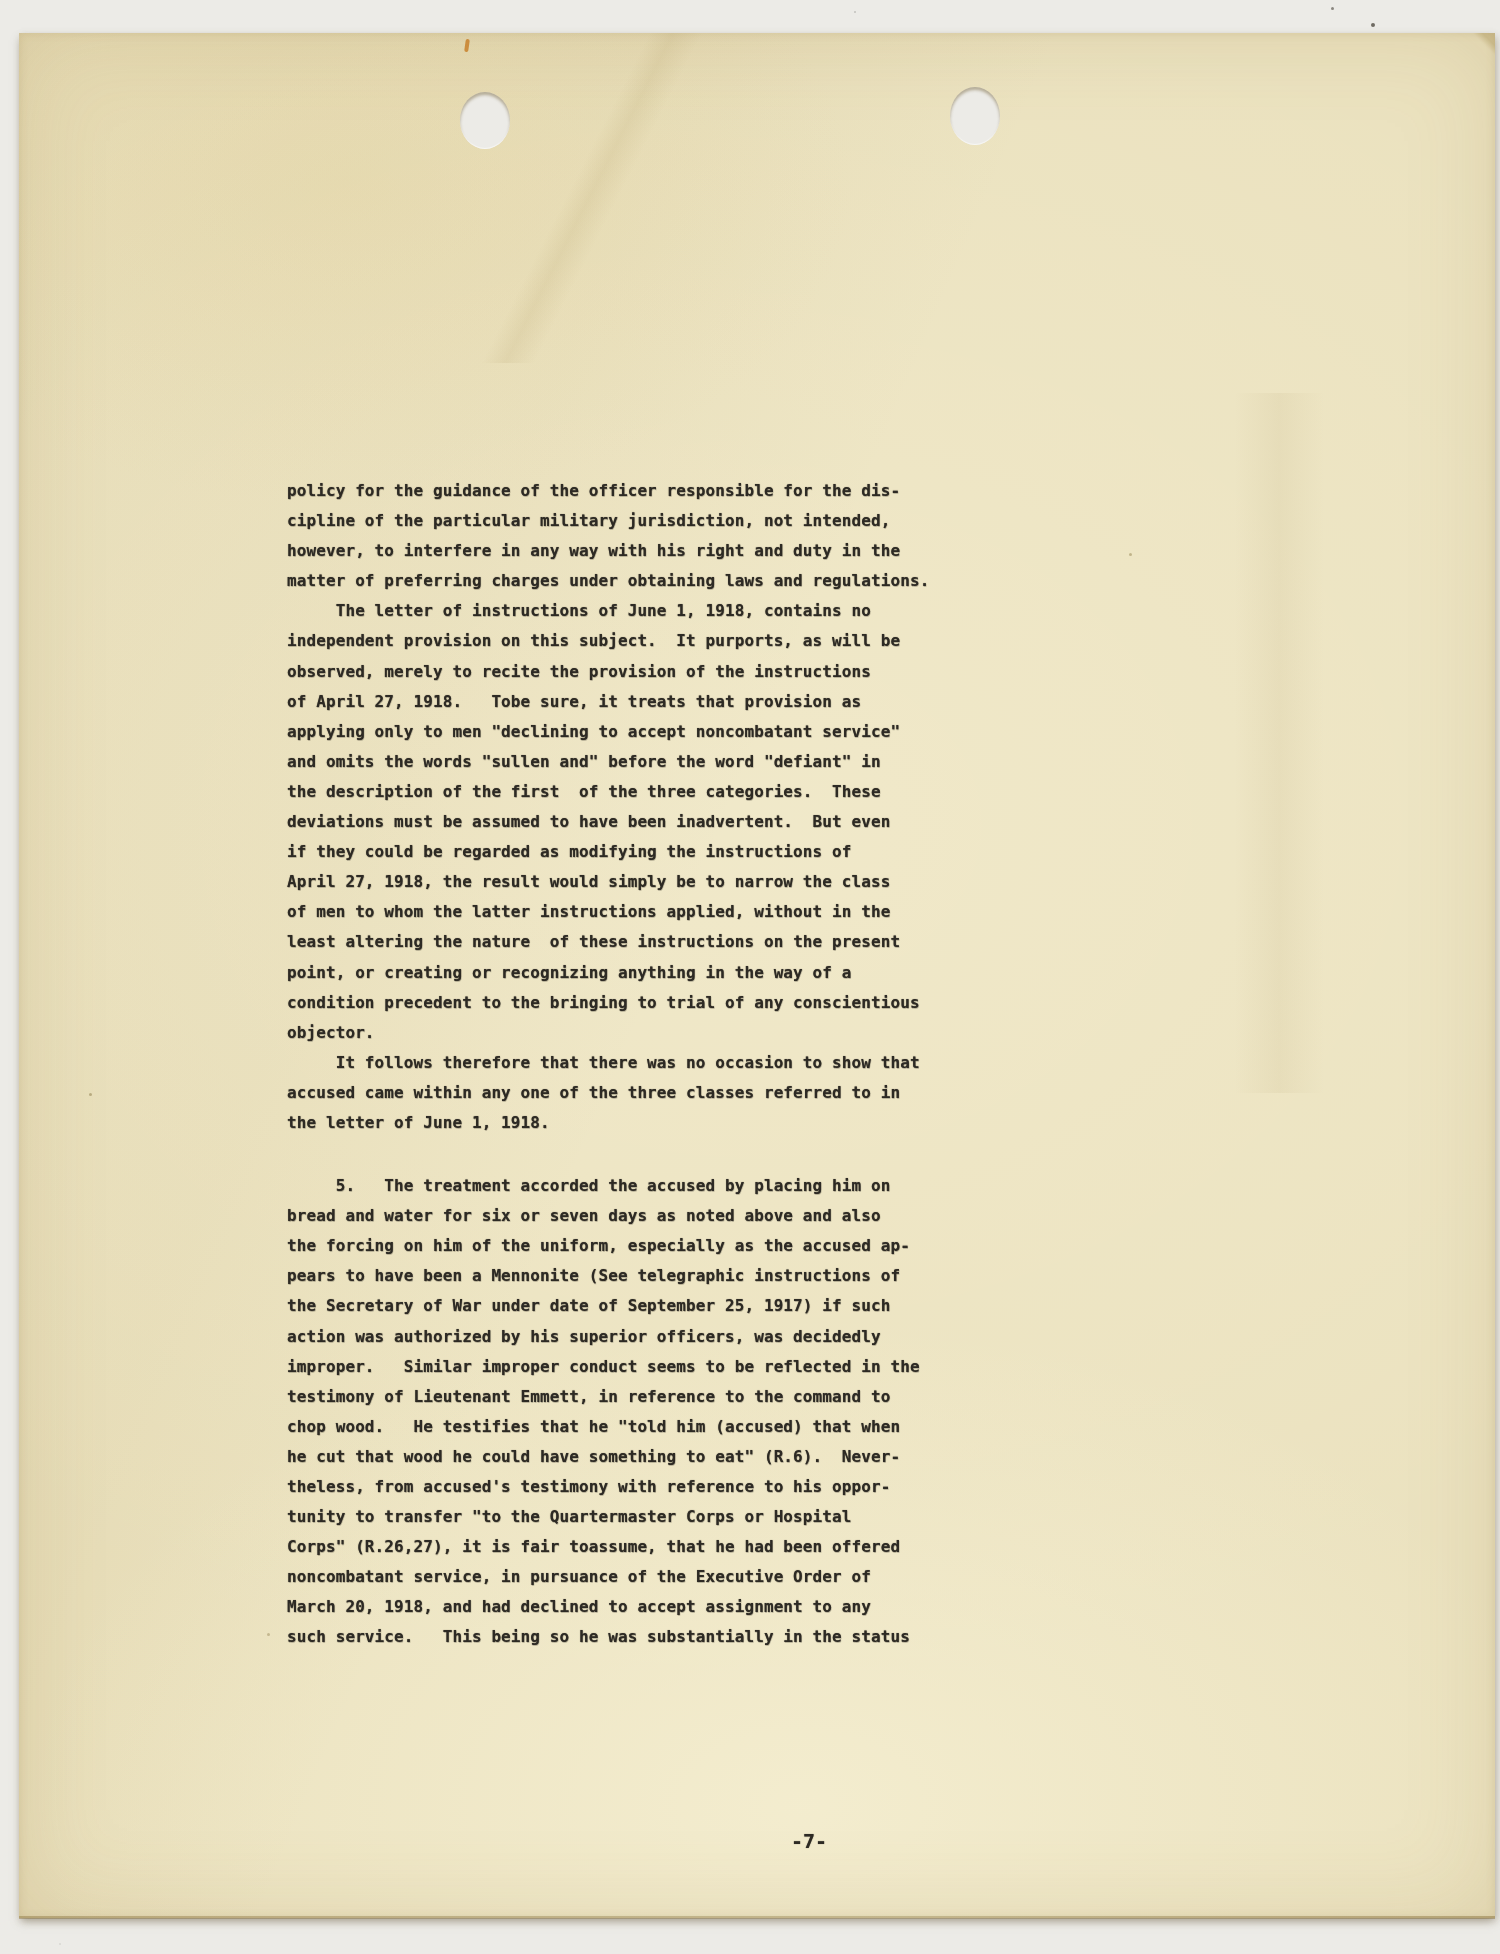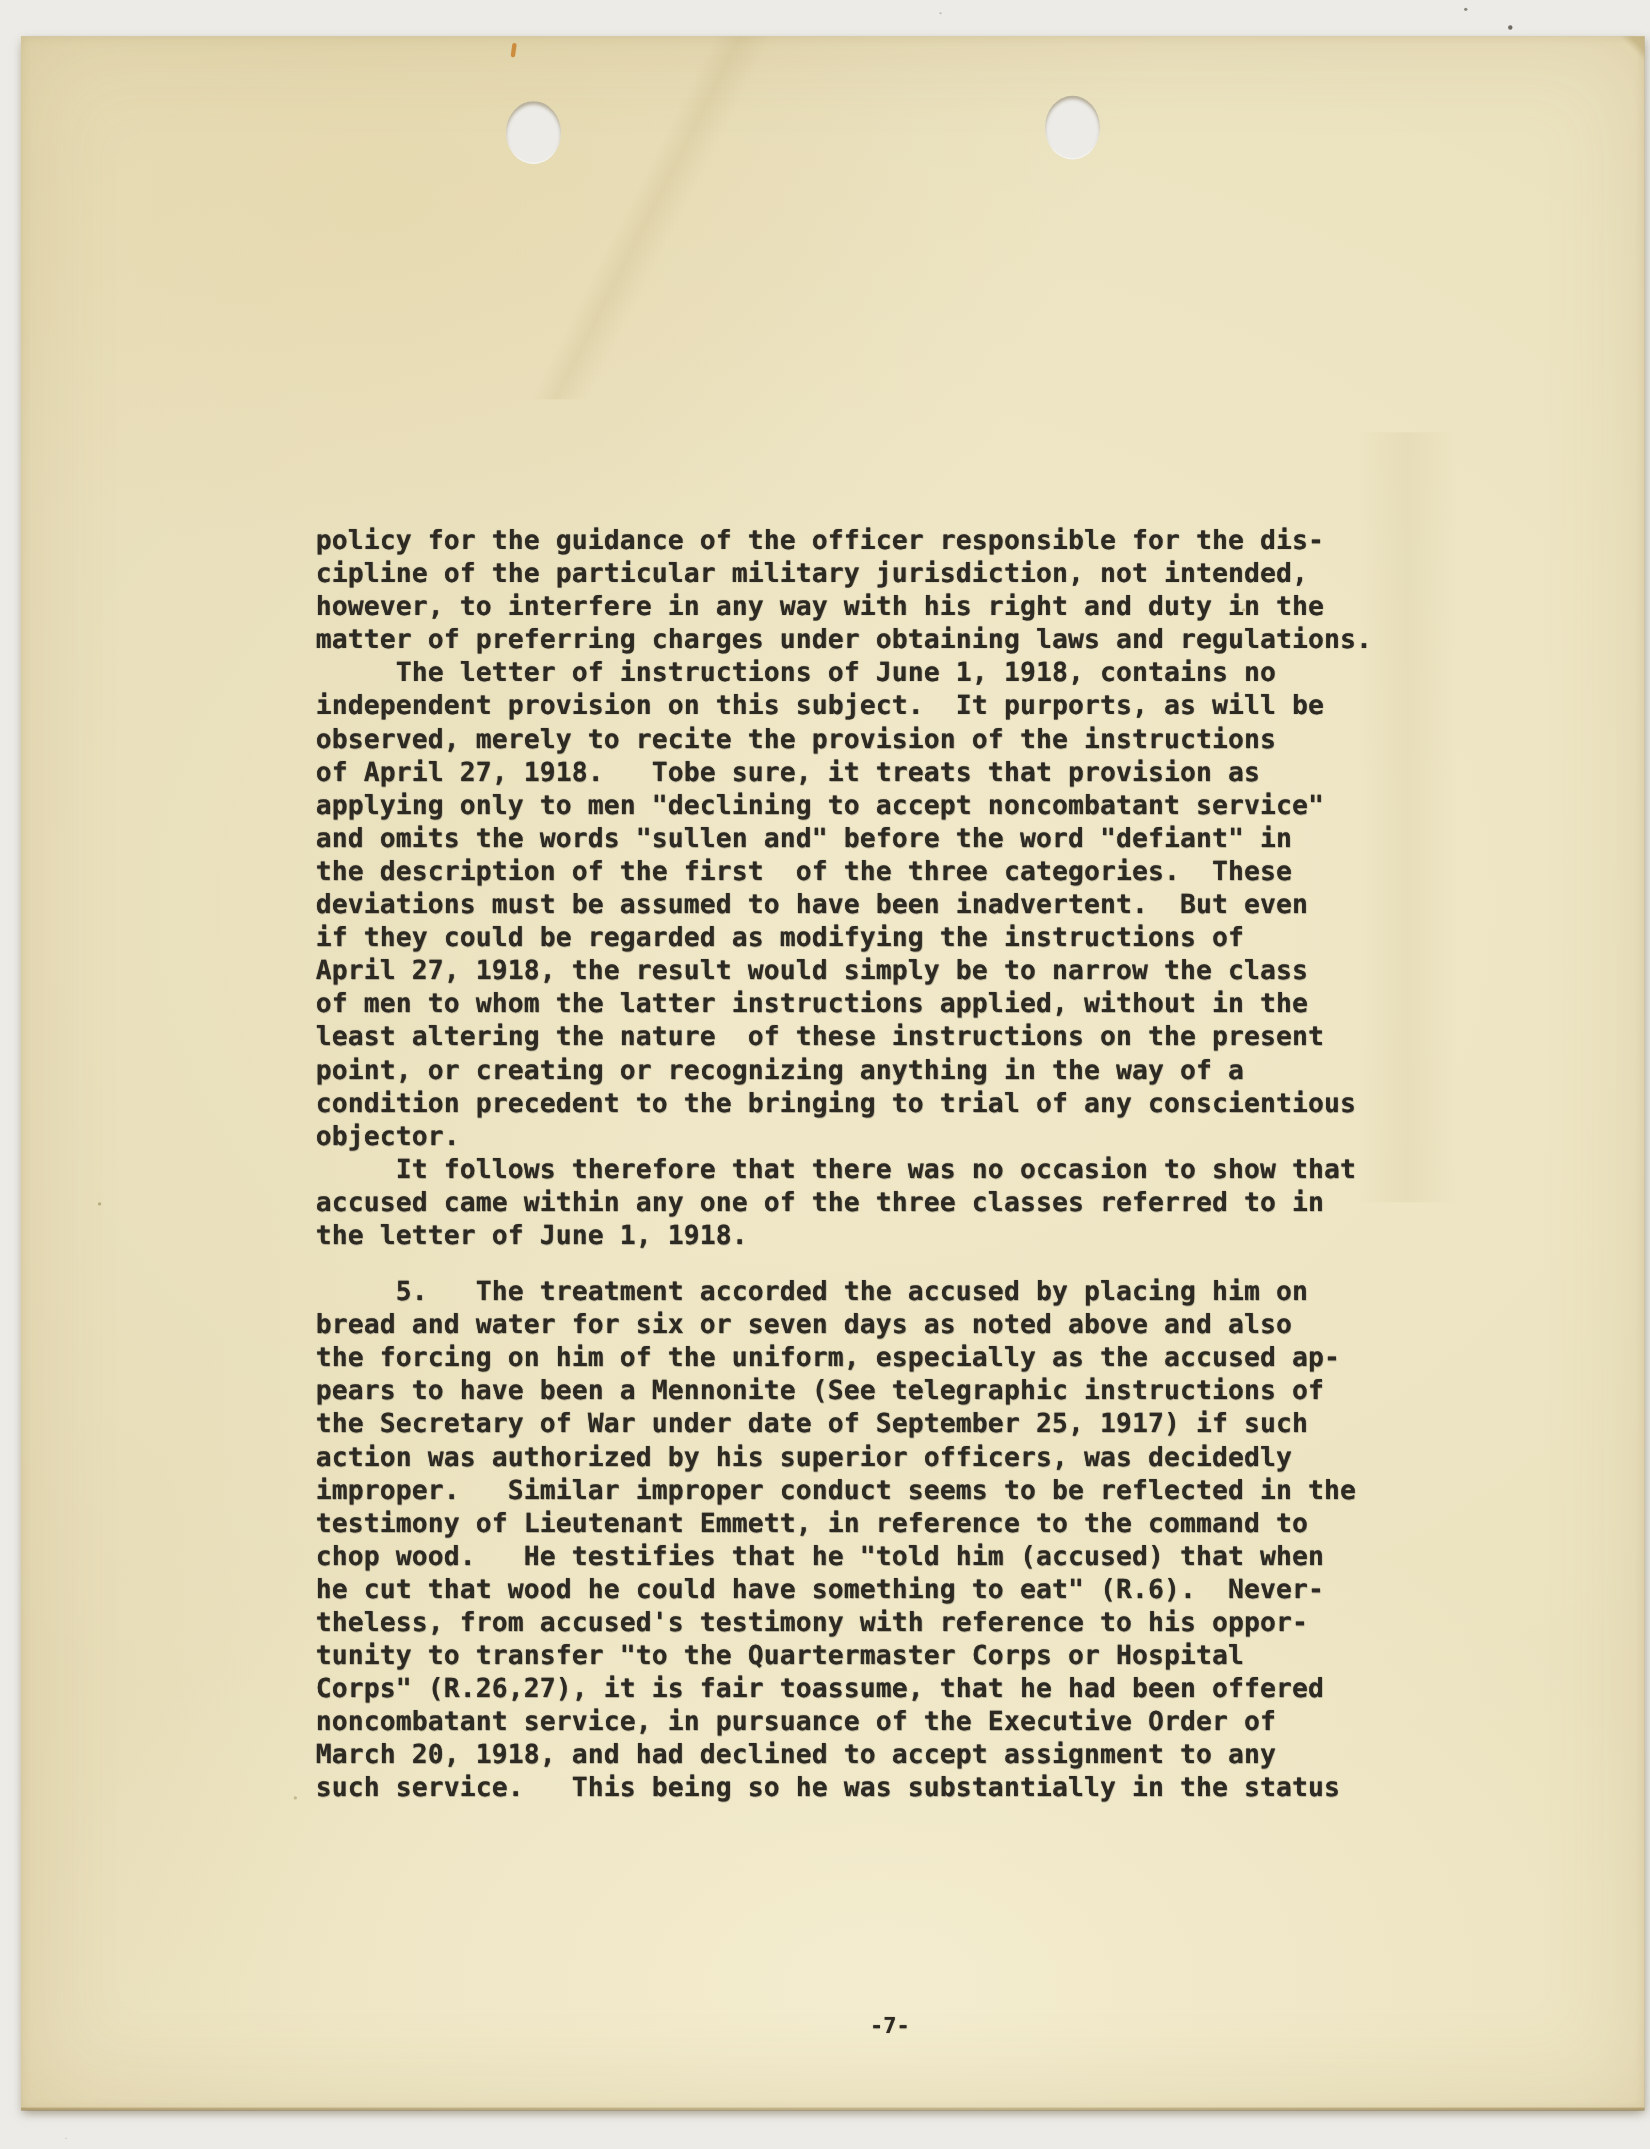--- a/index.html
+++ b/index.html
@@ -68,28 +68,28 @@
   .speck.s1{left:446px;top:6px;width:4px;height:13px;border-radius:2px;background:#c8802a;transform:rotate(8deg);opacity:.85;}
   .speck.s2{left:1352px;top:-10px;width:4px;height:4px;background:#3a352b;opacity:.7;}
   .speck.s3{left:1312px;top:-26px;width:3px;height:3px;background:#3a352b;opacity:.55;}
   .speck.s4{left:70px;top:1060px;width:3px;height:3px;background:#8a7745;opacity:.5;}
   .speck.s5{left:1110px;top:520px;width:3px;height:3px;background:#8a7745;opacity:.45;}
   .speck.s6{left:248px;top:1600px;width:3px;height:3px;background:#8a7745;opacity:.4;}
 
   .text-block{
     position:absolute;left:268px;top:443px;
     color:var(--ink);
-    font-size:24px;line-height:30.1px;
+    font-size:16px;line-height:30.1px;
     font-weight:700;
     letter-spacing:.1px;
     white-space:pre;
     text-shadow:0 0 1px rgba(52,46,36,.65), .5px .5px 0 rgba(52,46,36,.22);
   }
   .para{margin:0;}
-  .para.gap{margin-top:21px;}
+  .para.gap{margin-top:33px;}
   .line{height:30.1px;}
   .u{text-decoration-thickness:2px;text-underline-offset:4px;}
   .page-number{
     position:absolute;left:740px;top:1796px;width:100px;
     text-align:center;
     color:var(--ink);font-size:20px;font-weight:700;
     text-shadow:0 0 1px rgba(52,46,36,.65);
   }
 </style>
 </head>

